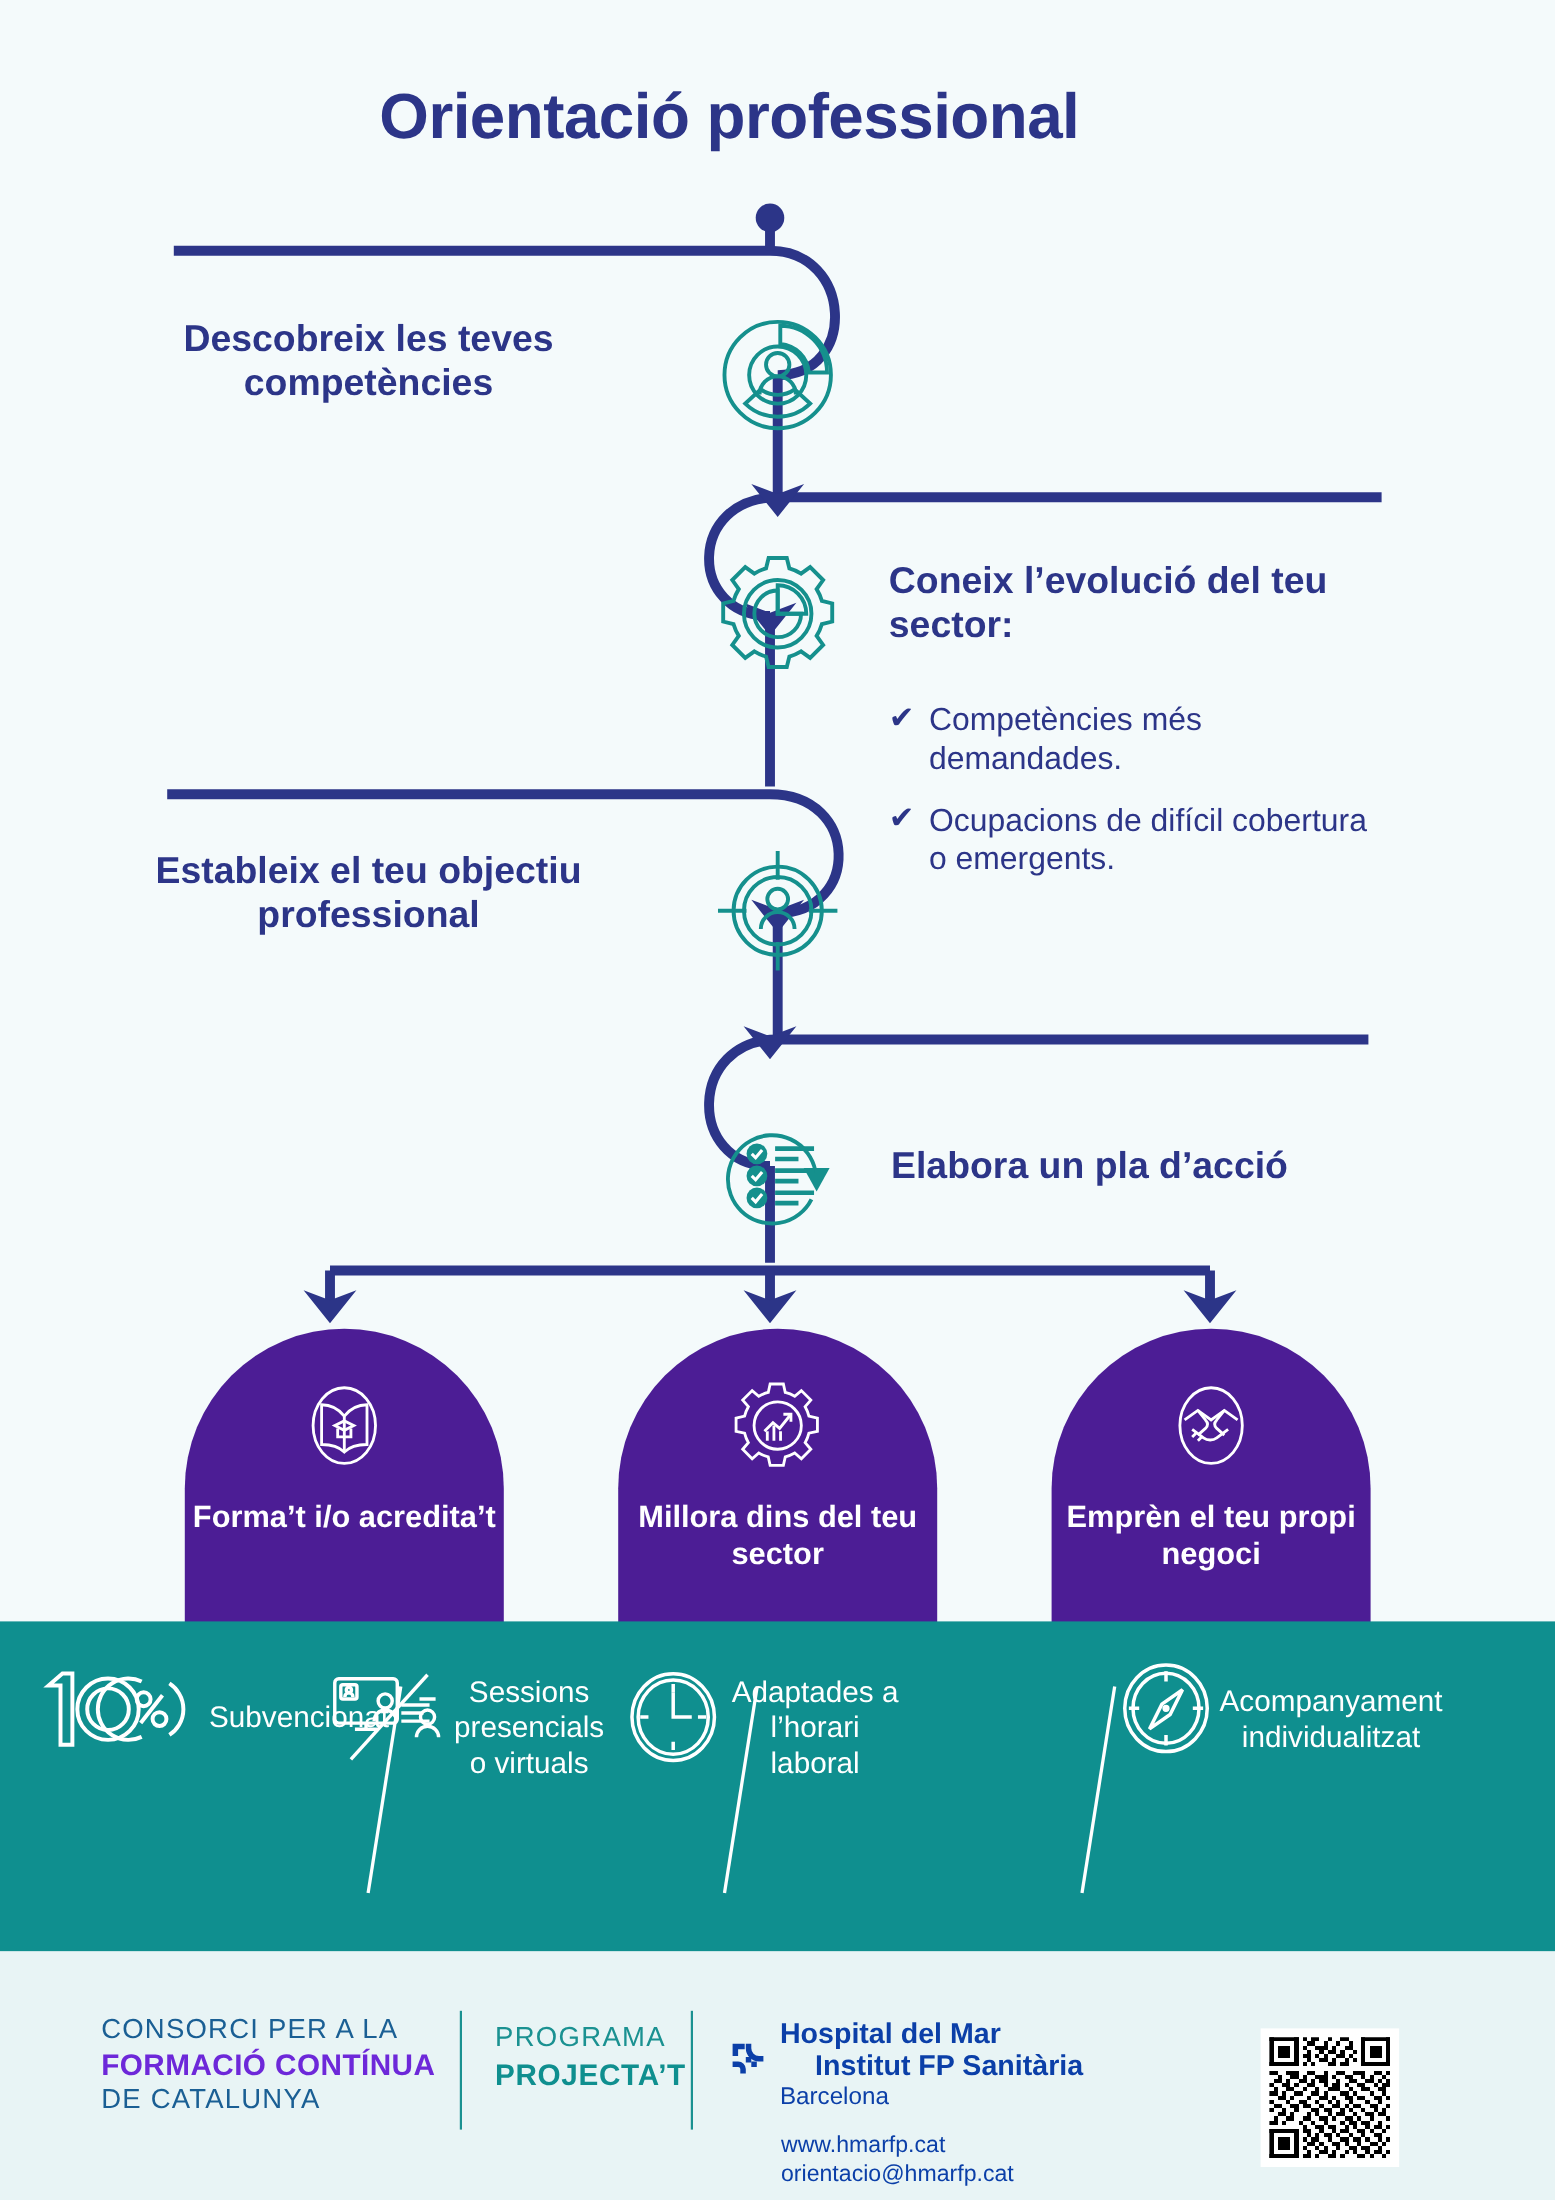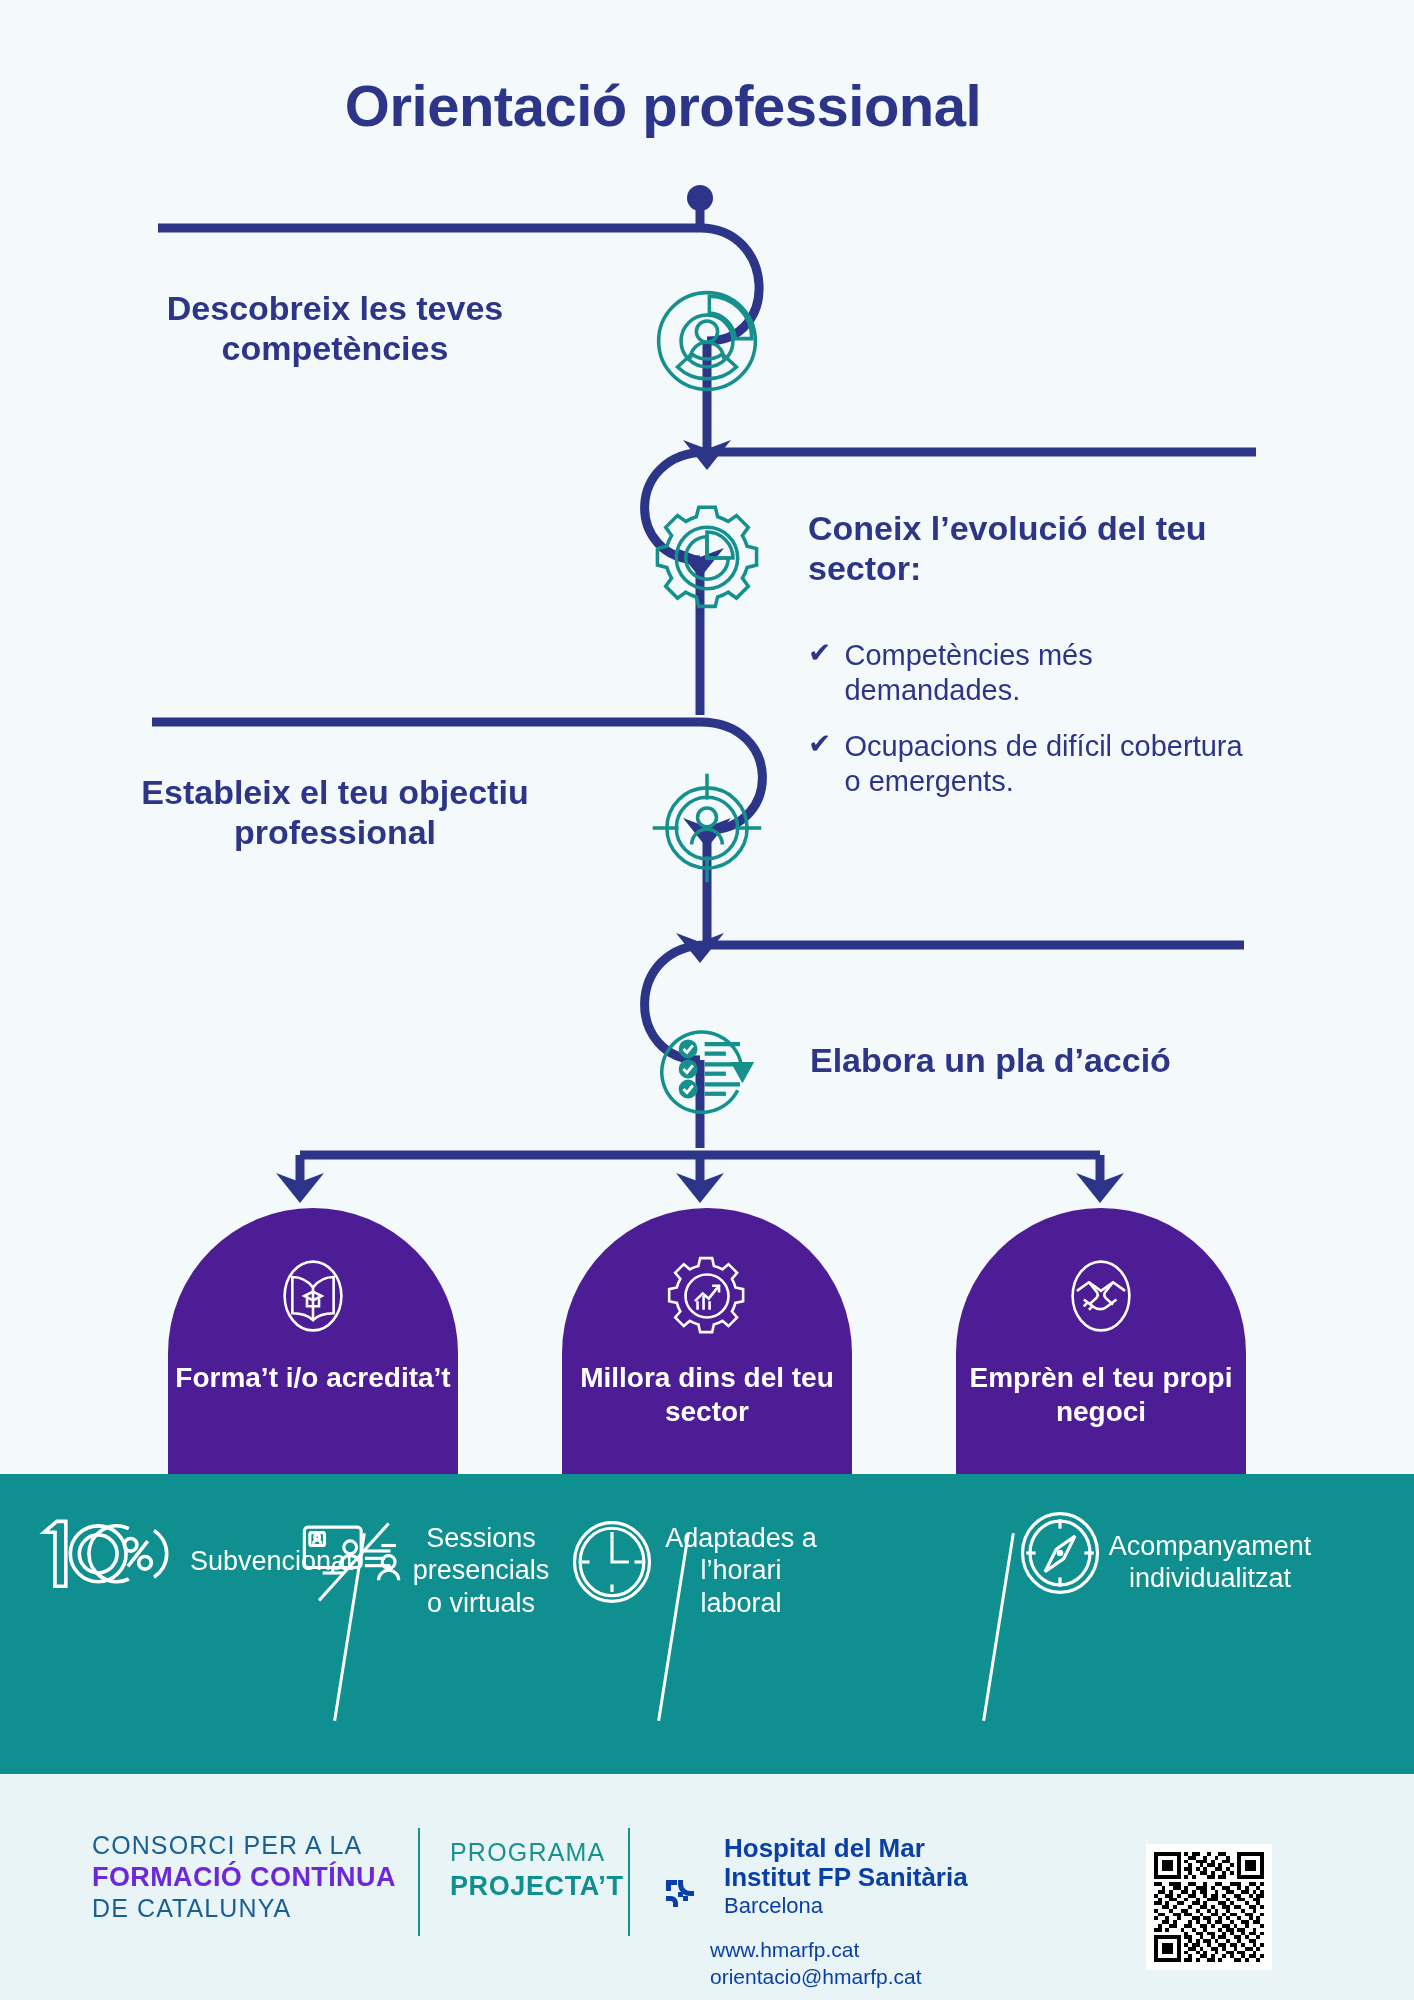--- a/index.html
+++ b/index.html
@@ -101,23 +101,23 @@
 
   .vrule{position:absolute;width:2px;background:#1a9191;}
   #vr1{left:418px;top:1828px;height:108px;}
   #vr2{left:628px;top:1828px;height:108px;}
 
   .logo-proj{position:absolute;left:450px;top:1836px;line-height:1.3;}
   .logo-proj .p1{font-size:25px;color:#1a9191;letter-spacing:1.2px;}
   .logo-proj .p2{font-size:27px;color:#0f8f8f;font-weight:bold;letter-spacing:0.6px;}
 
   .logo-hmar{position:absolute;left:662px;top:1834px;}
-  .hmar-row{display:flex;align-items:flex-end;gap:22px;}
+  .hmar-row{display:flex;align-items:center;gap:7px;}
   .hmar-text .h1{font-size:26px;color:#0b3fa8;font-weight:bold;line-height:1.1;}
-  .hmar-text .h2{font-size:26px;color:#0b3fa8;font-weight:bold;line-height:1.1;}
+  .hmar-text .h2{font-size:26px;color:#0b3fa8;font-weight:bold;line-height:1.1;margin-left:32px;}
   .hmar-text .h3{font-size:22px;color:#0b3fa8;line-height:1.2;margin-top:2px;}
   .hmar-contact{margin-top:16px;margin-left:48px;}
   .hmar-contact div{font-size:21px;color:#0b3fa8;line-height:1.3;}
 
   .qr{position:absolute;left:1146px;top:1844px;width:110px;height:110px;background:#fff;padding:8px;box-sizing:content-box;}
 </style>
 </head>
 <body>
 
 <div class="page">

